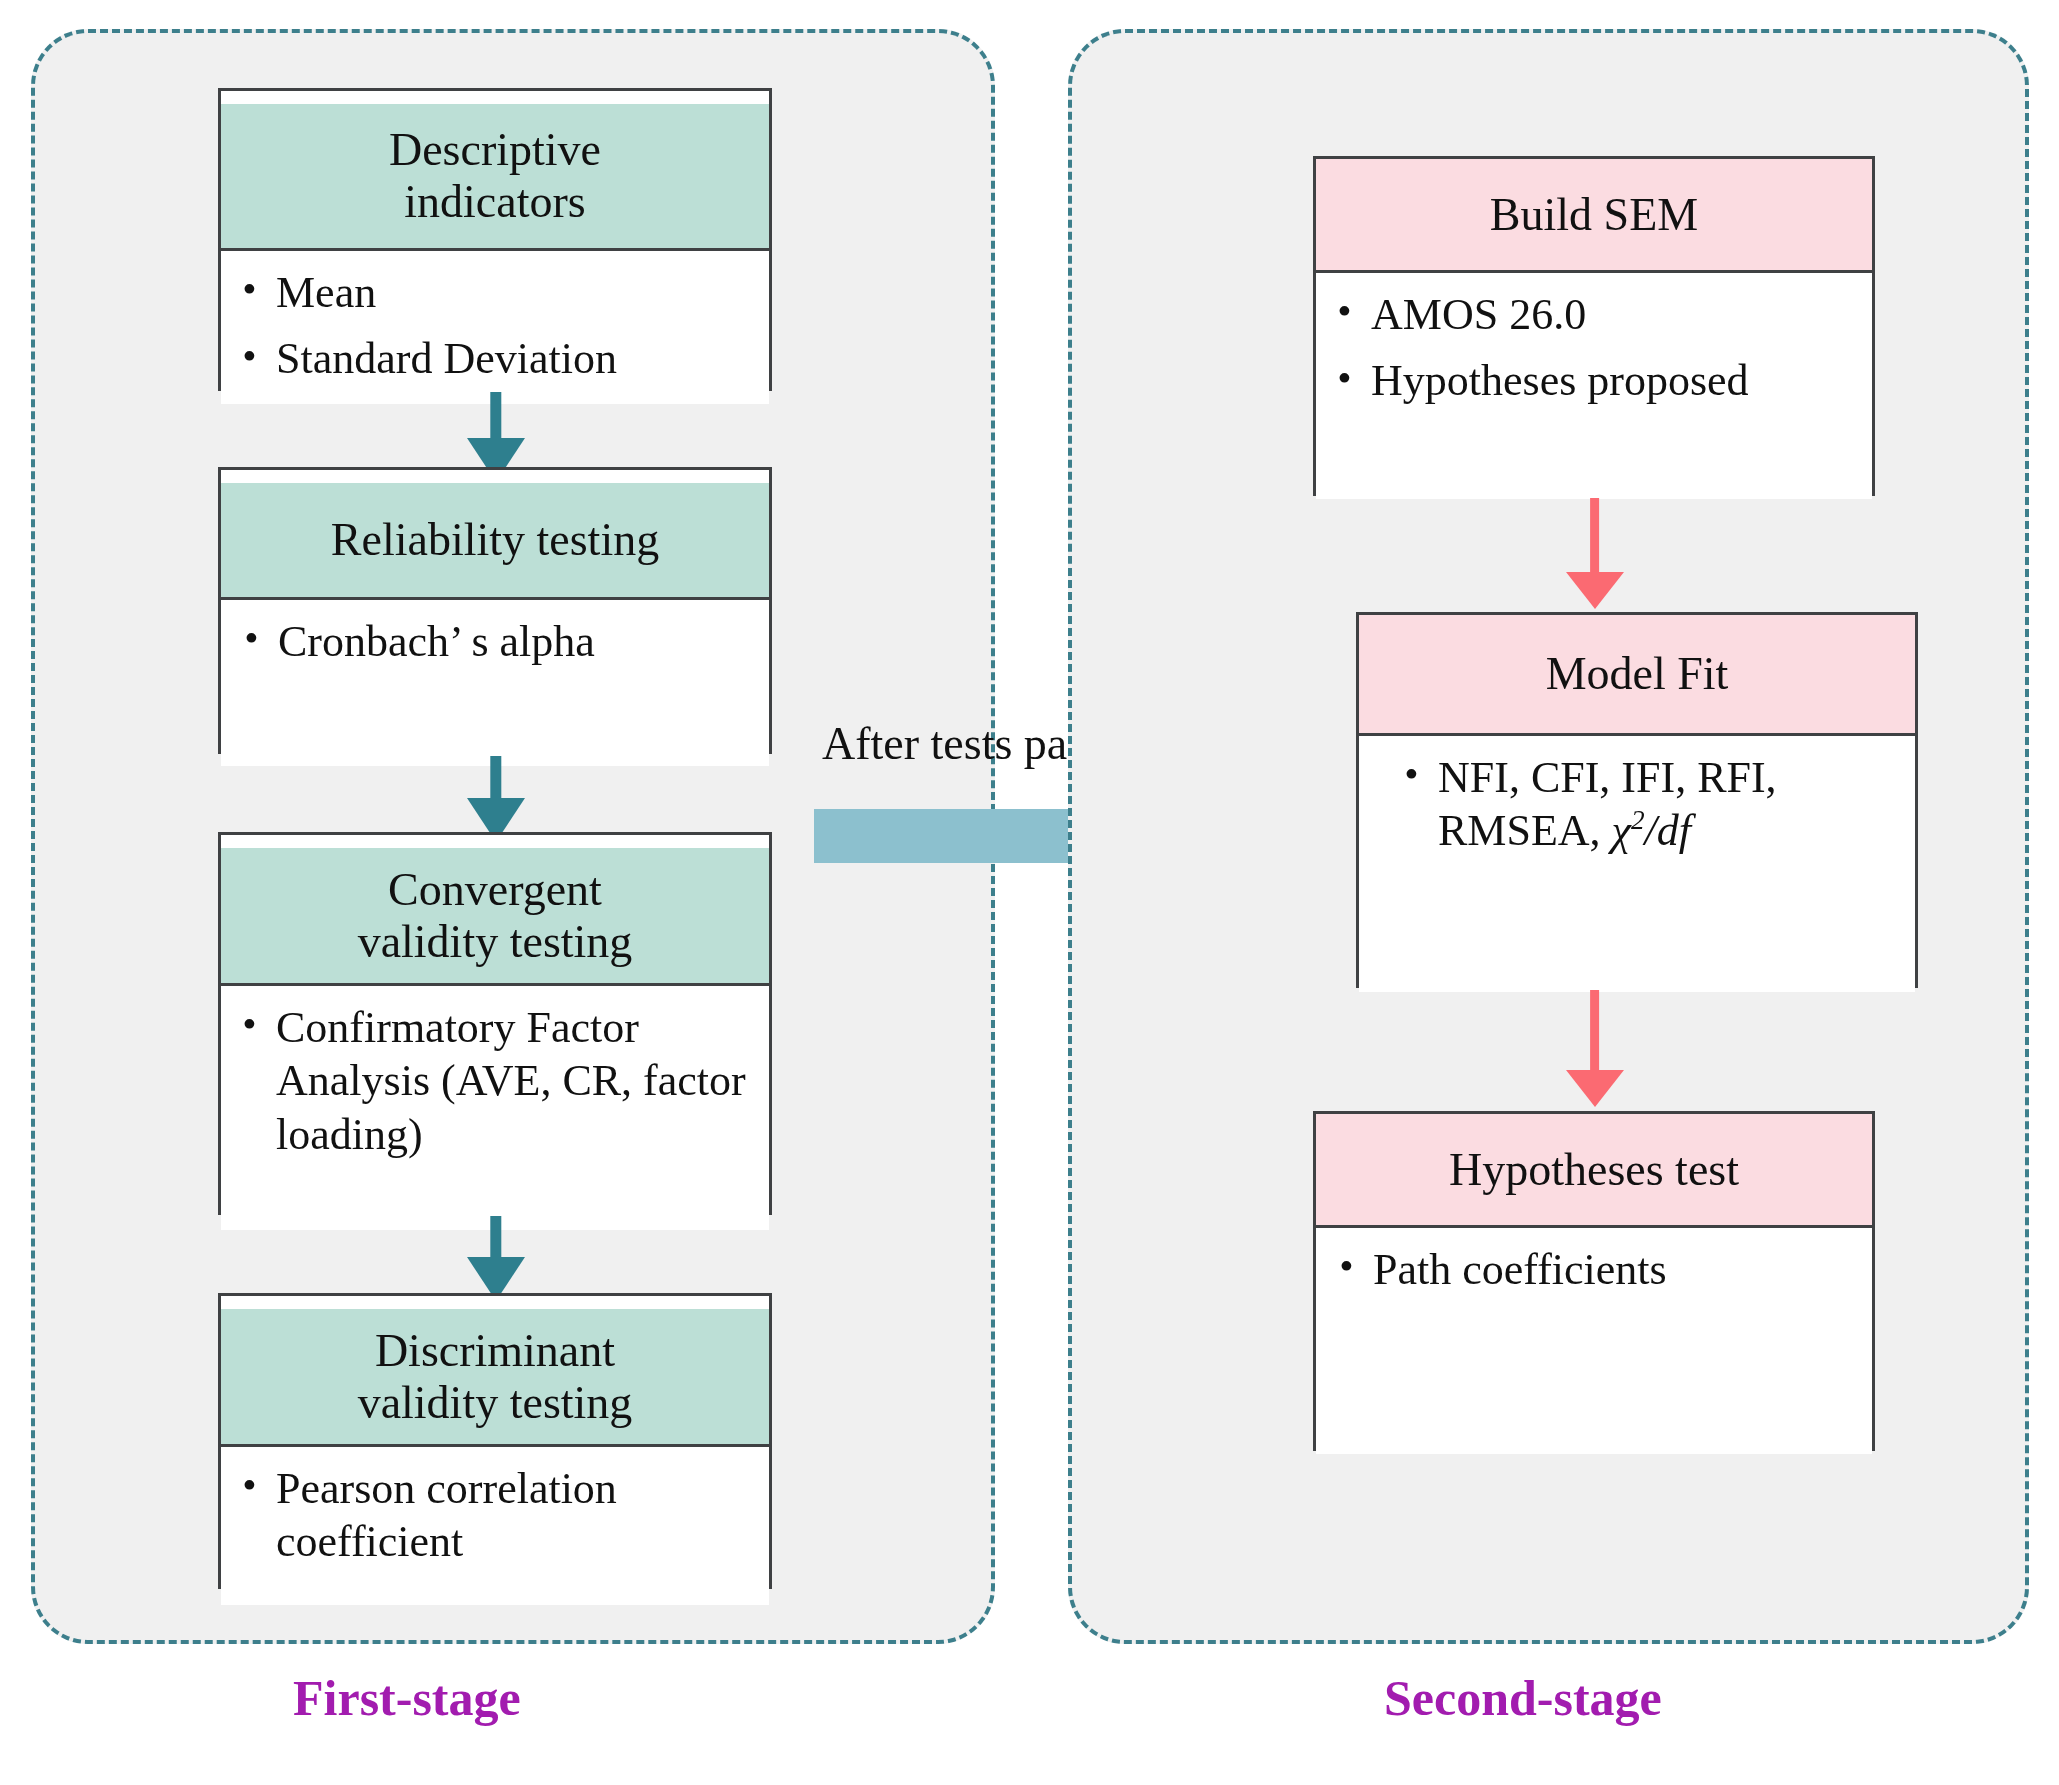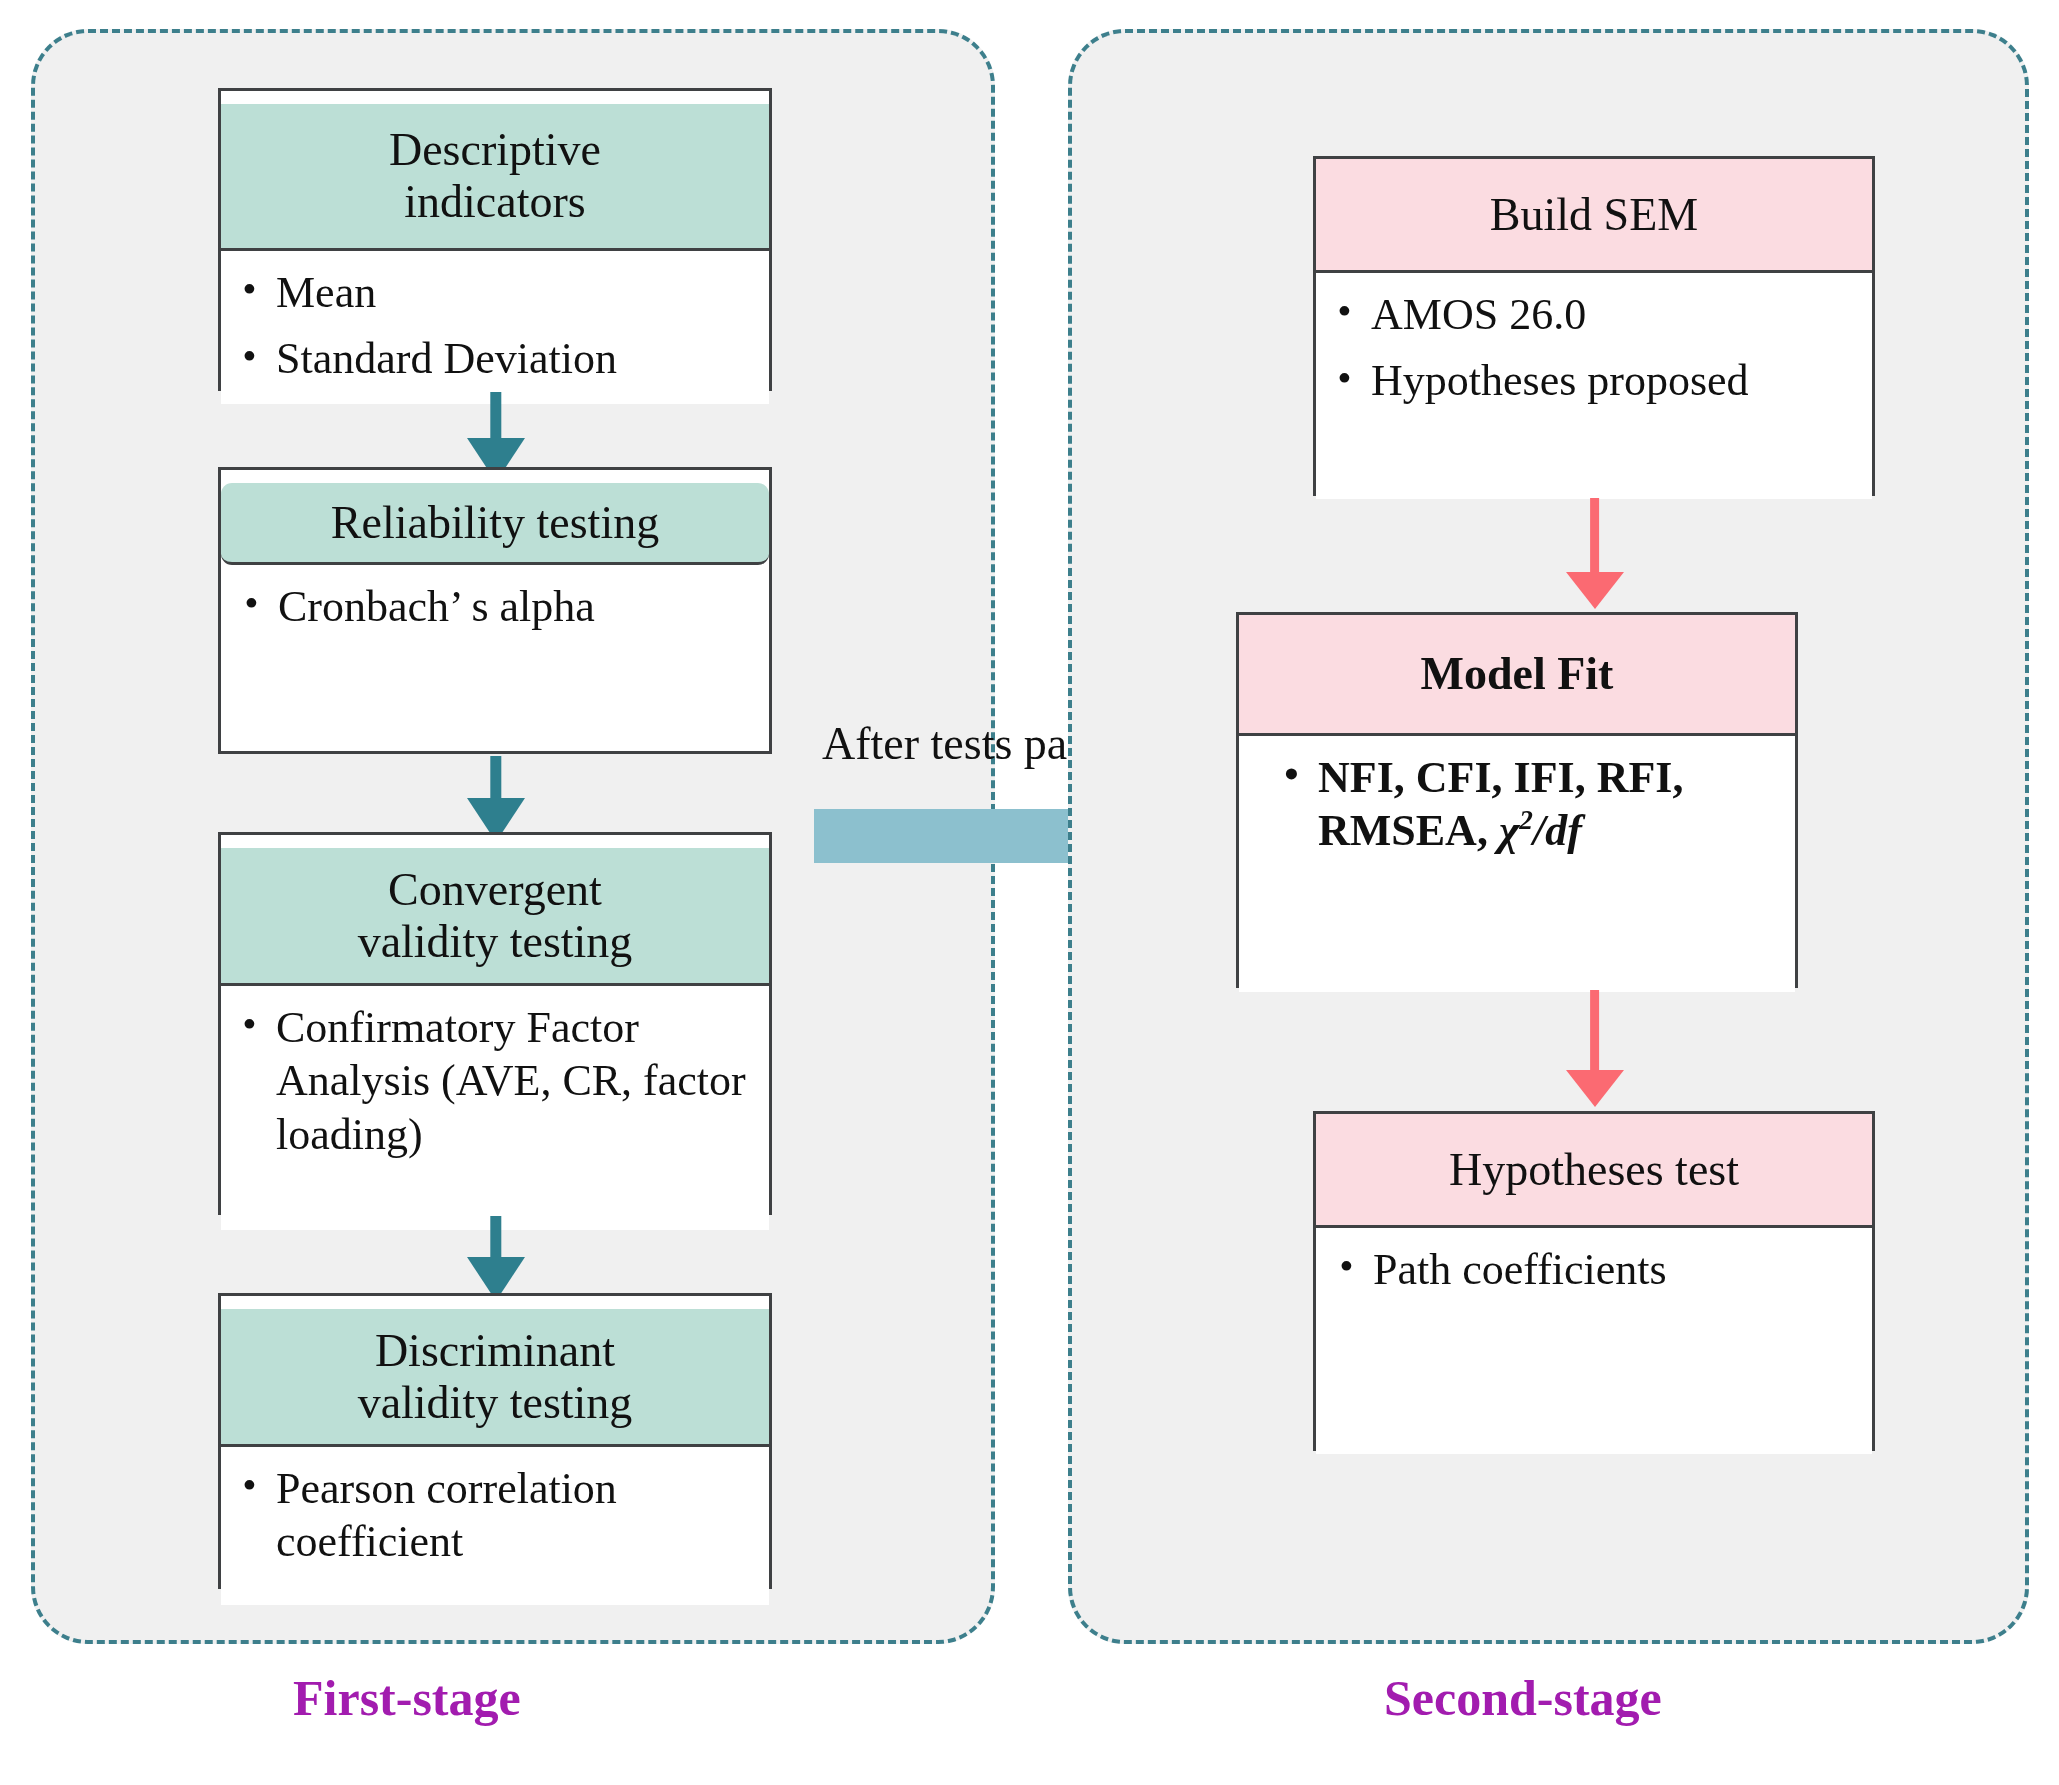--- a/index.html
+++ b/index.html
@@ -149,21 +149,21 @@
     </ul>
   </div>
 </div>
 
 <div class="vconn teal" style="left:466px; top:392px; width:59px; height:90px;">
   <div class="shaft" style="width:11.4px; height:49px;"></div>
   <div class="head"></div>
 </div>
 
 <div class="card" style="left:218px; top:467px; width:554px; height:287px;">
-  <div class="card-head teal" style="height:82px;border-radius:11px;">
+  <div class="card-head teal" style="height:117px;">
     <span>Reliability testing</span>
   </div>
   <div class="card-body" style="height:166px;padding-left:20px;">
     <ul class="blist">
       <li>Cronbach’ s alpha</li>
     </ul>
   </div>
 </div>
 
 <div class="vconn teal" style="left:466px; top:756px; width:59px; height:86px;">
@@ -222,21 +222,21 @@
       <li>Hypotheses proposed</li>
     </ul>
   </div>
 </div>
 
 <div class="vconn pink" style="left:1565px; top:498px; width:59px; height:111px;">
   <div class="shaft" style="width:9.8px; height:75px;"></div>
   <div class="head"></div>
 </div>
 
-<div class="card" style="left:1236px; top:612px; width:562px; height:376px;font-weight:bold;">
+<div class="card" style="left:1356px; top:612px; width:562px; height:376px;">
   <div class="card-head pink" style="height:121px;">
     <span>Model Fit</span>
   </div>
   <div class="card-body" style="height:256px;padding-left:42px;">
     <ul class="blist">
       <li>
         <span>NFI, CFI, IFI, RFI, RMSEA,</span>
         <span class="math-chi"><span>χ</span><sup>2</sup><span>/df</span></span>
       </li>
     </ul>

